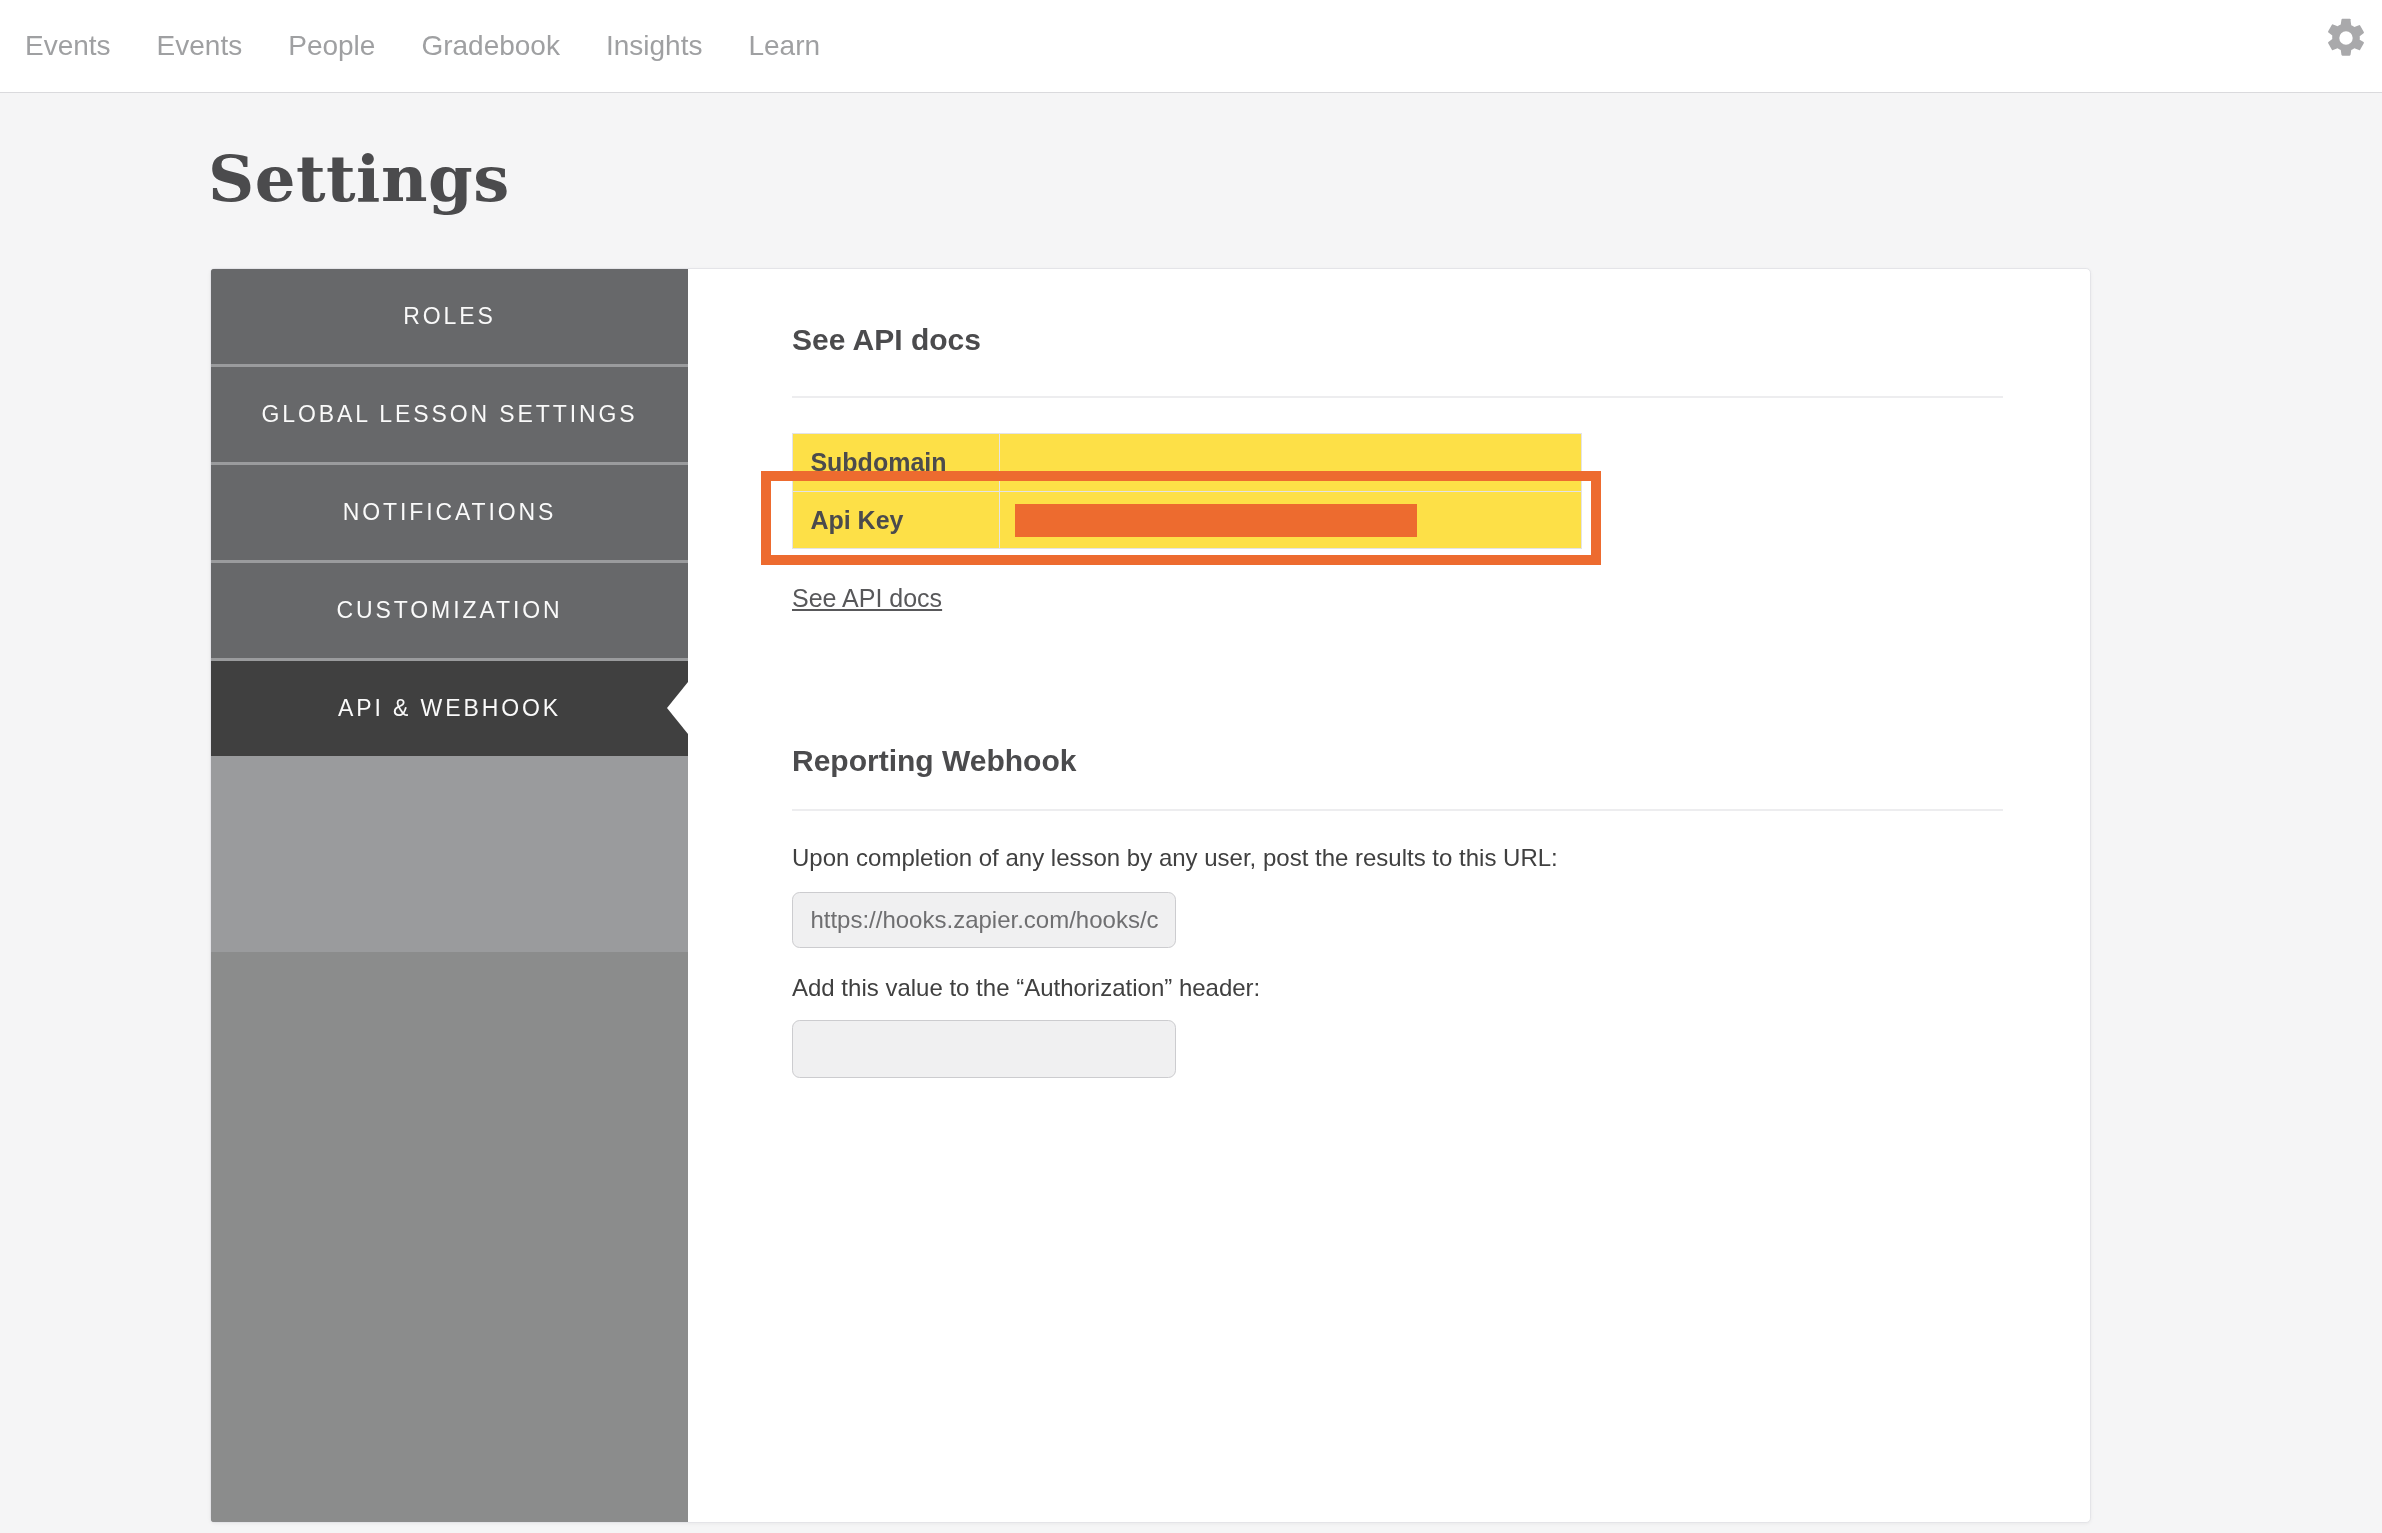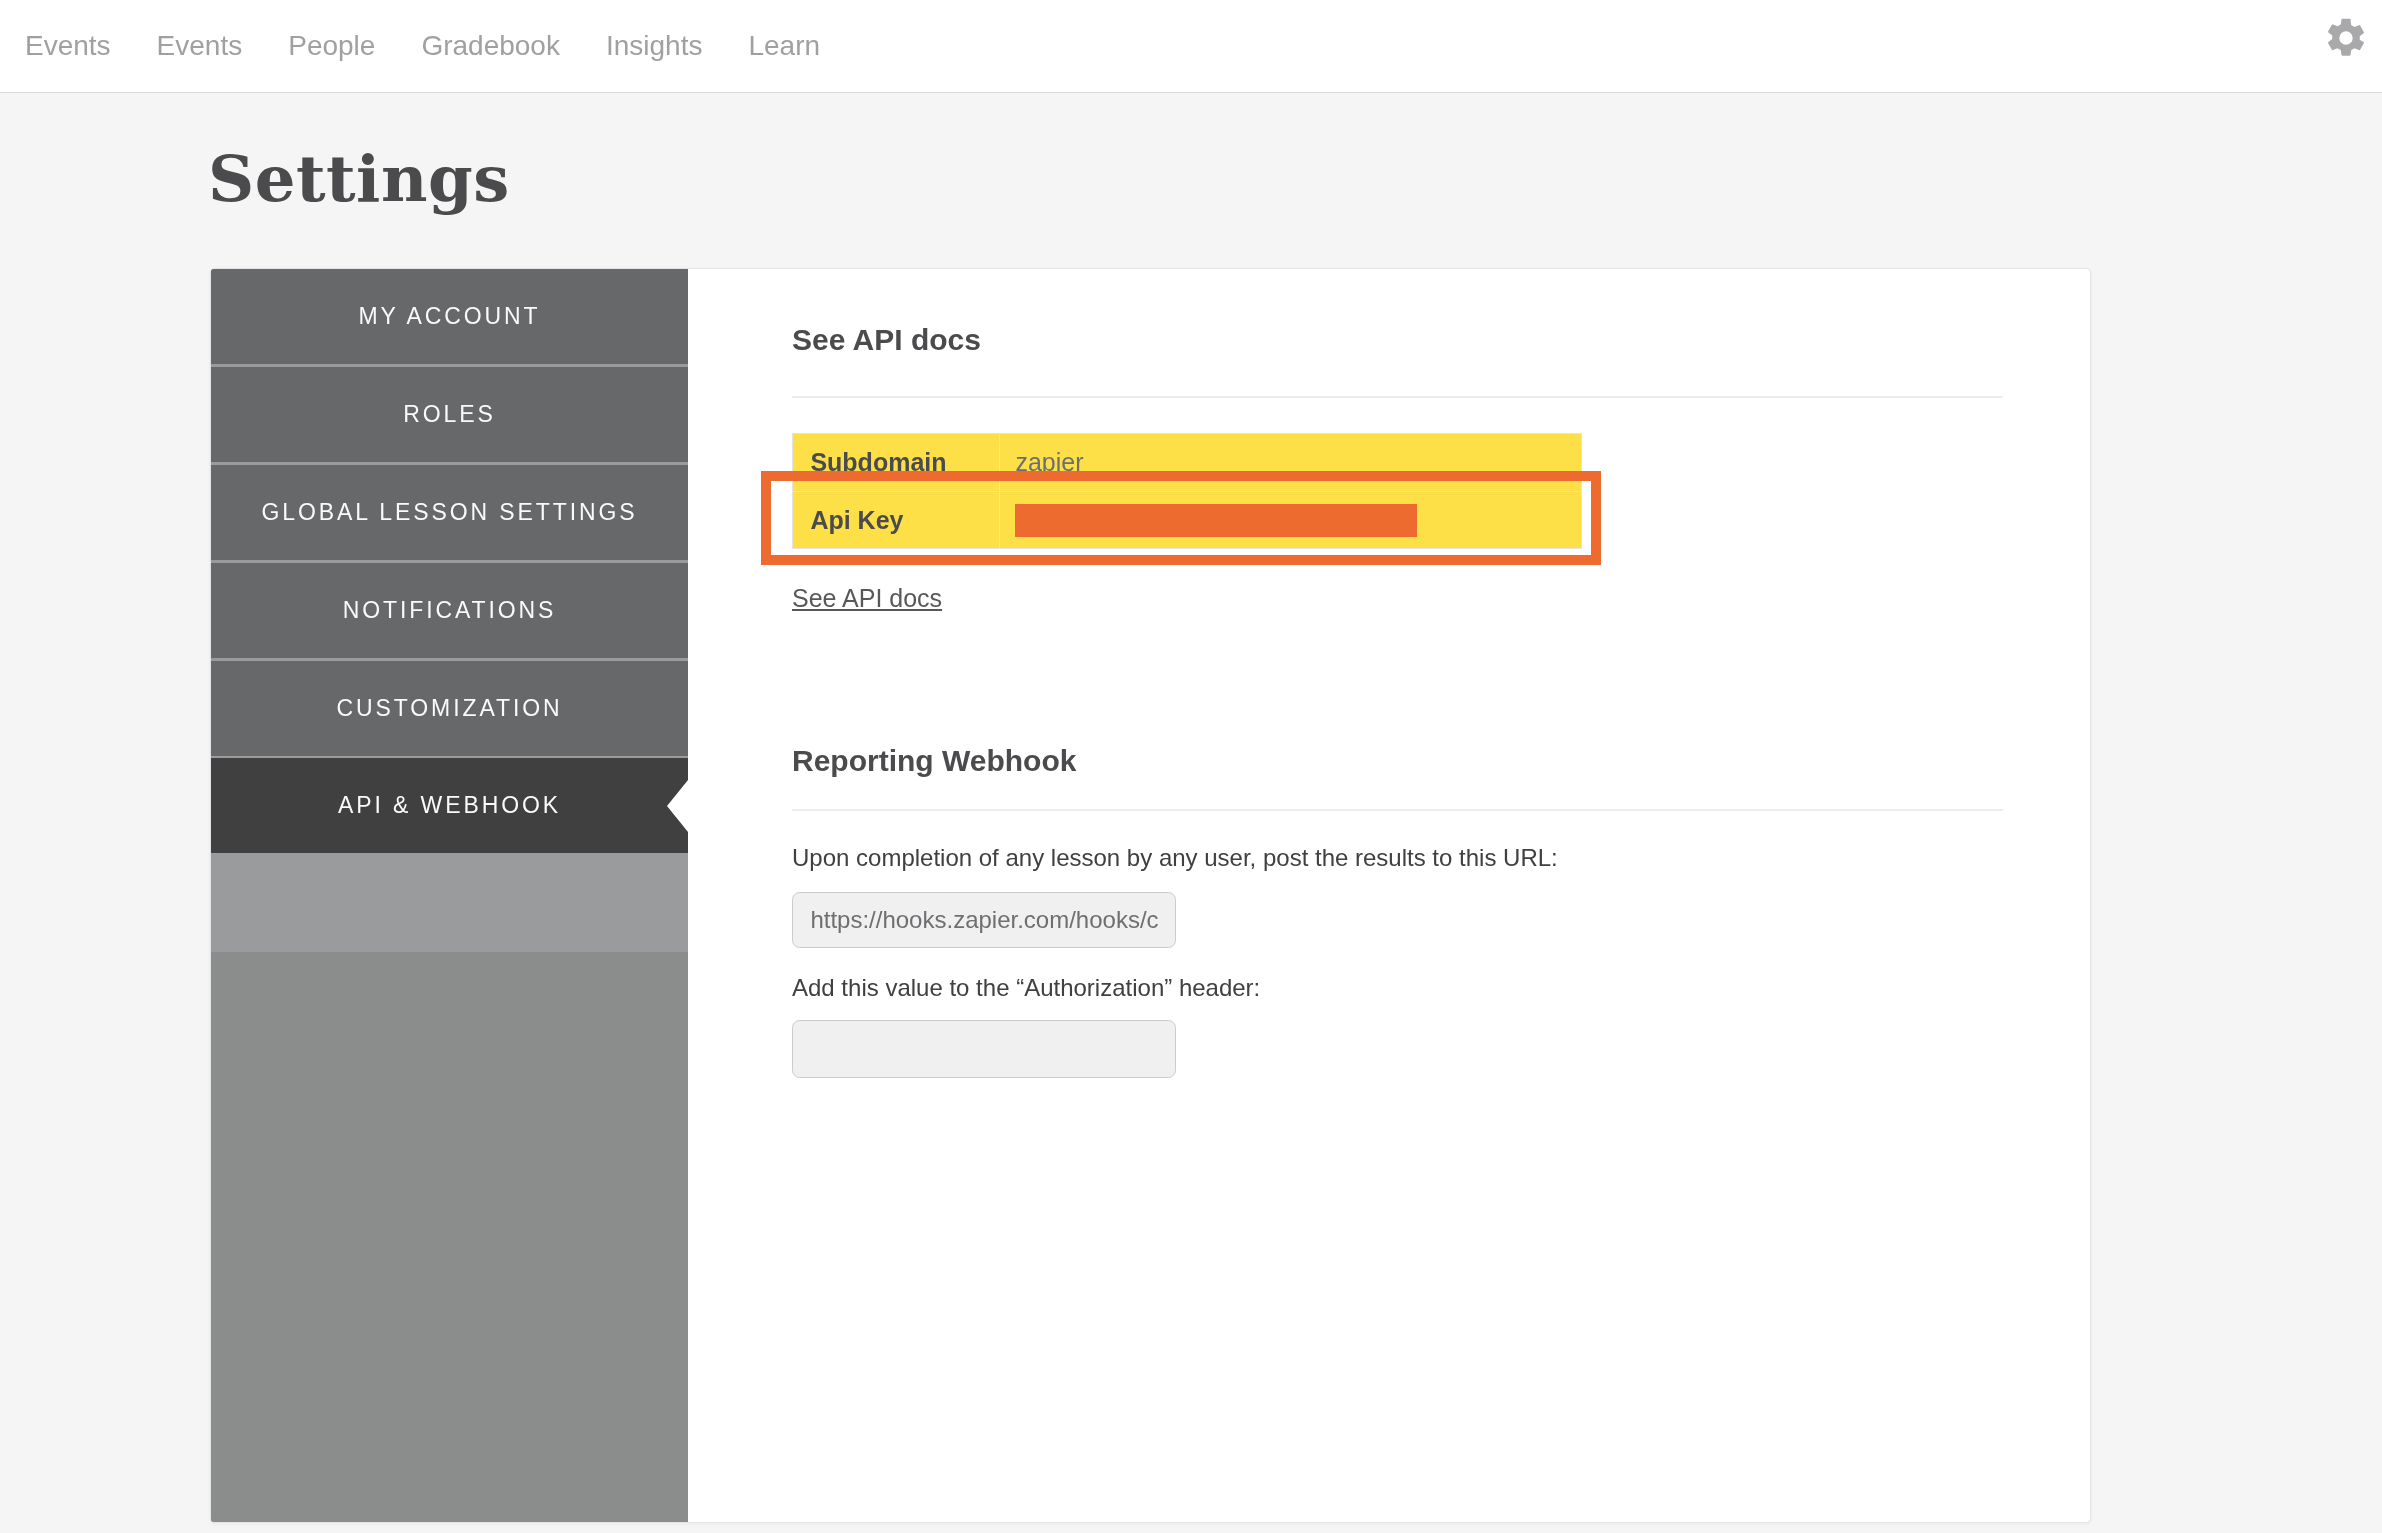--- a/index.html
+++ b/index.html
@@ -129,23 +129,20 @@
     </svg>
   </span>
 </div>
 
 <h1 class="page-title">Settings</h1>
 
 <div class="card">
 
   <nav class="sidebar">
     <div class="sb-item">
-      <span>MY ACCOUNT</span>
-    </div>
-    <div class="sb-item">
       <span>ROLES</span>
     </div>
     <div class="sb-item">
       <span>GLOBAL LESSON SETTINGS</span>
     </div>
     <div class="sb-item">
       <span>NOTIFICATIONS</span>
     </div>
     <div class="sb-item">
       <span>CUSTOMIZATION</span>
@@ -156,21 +153,20 @@
     </div>
     <div class="sb-filler"></div>
   </nav>
 
   <h2 class="section-title" style="top:54px">See API docs</h2>
   <div class="rule" style="top:127px"></div>
 
   <div class="kv-table">
     <div class="kv-row">
       <div class="kv-label">Subdomain</div>
-      <div class="kv-value">zapier</div>
     </div>
     <div class="kv-row">
       <div class="kv-label">Api Key</div>
       <div class="kv-value">
         <span class="redaction-bar"></span>
       </div>
     </div>
   </div>
 
   <div class="highlight-rect"></div>

